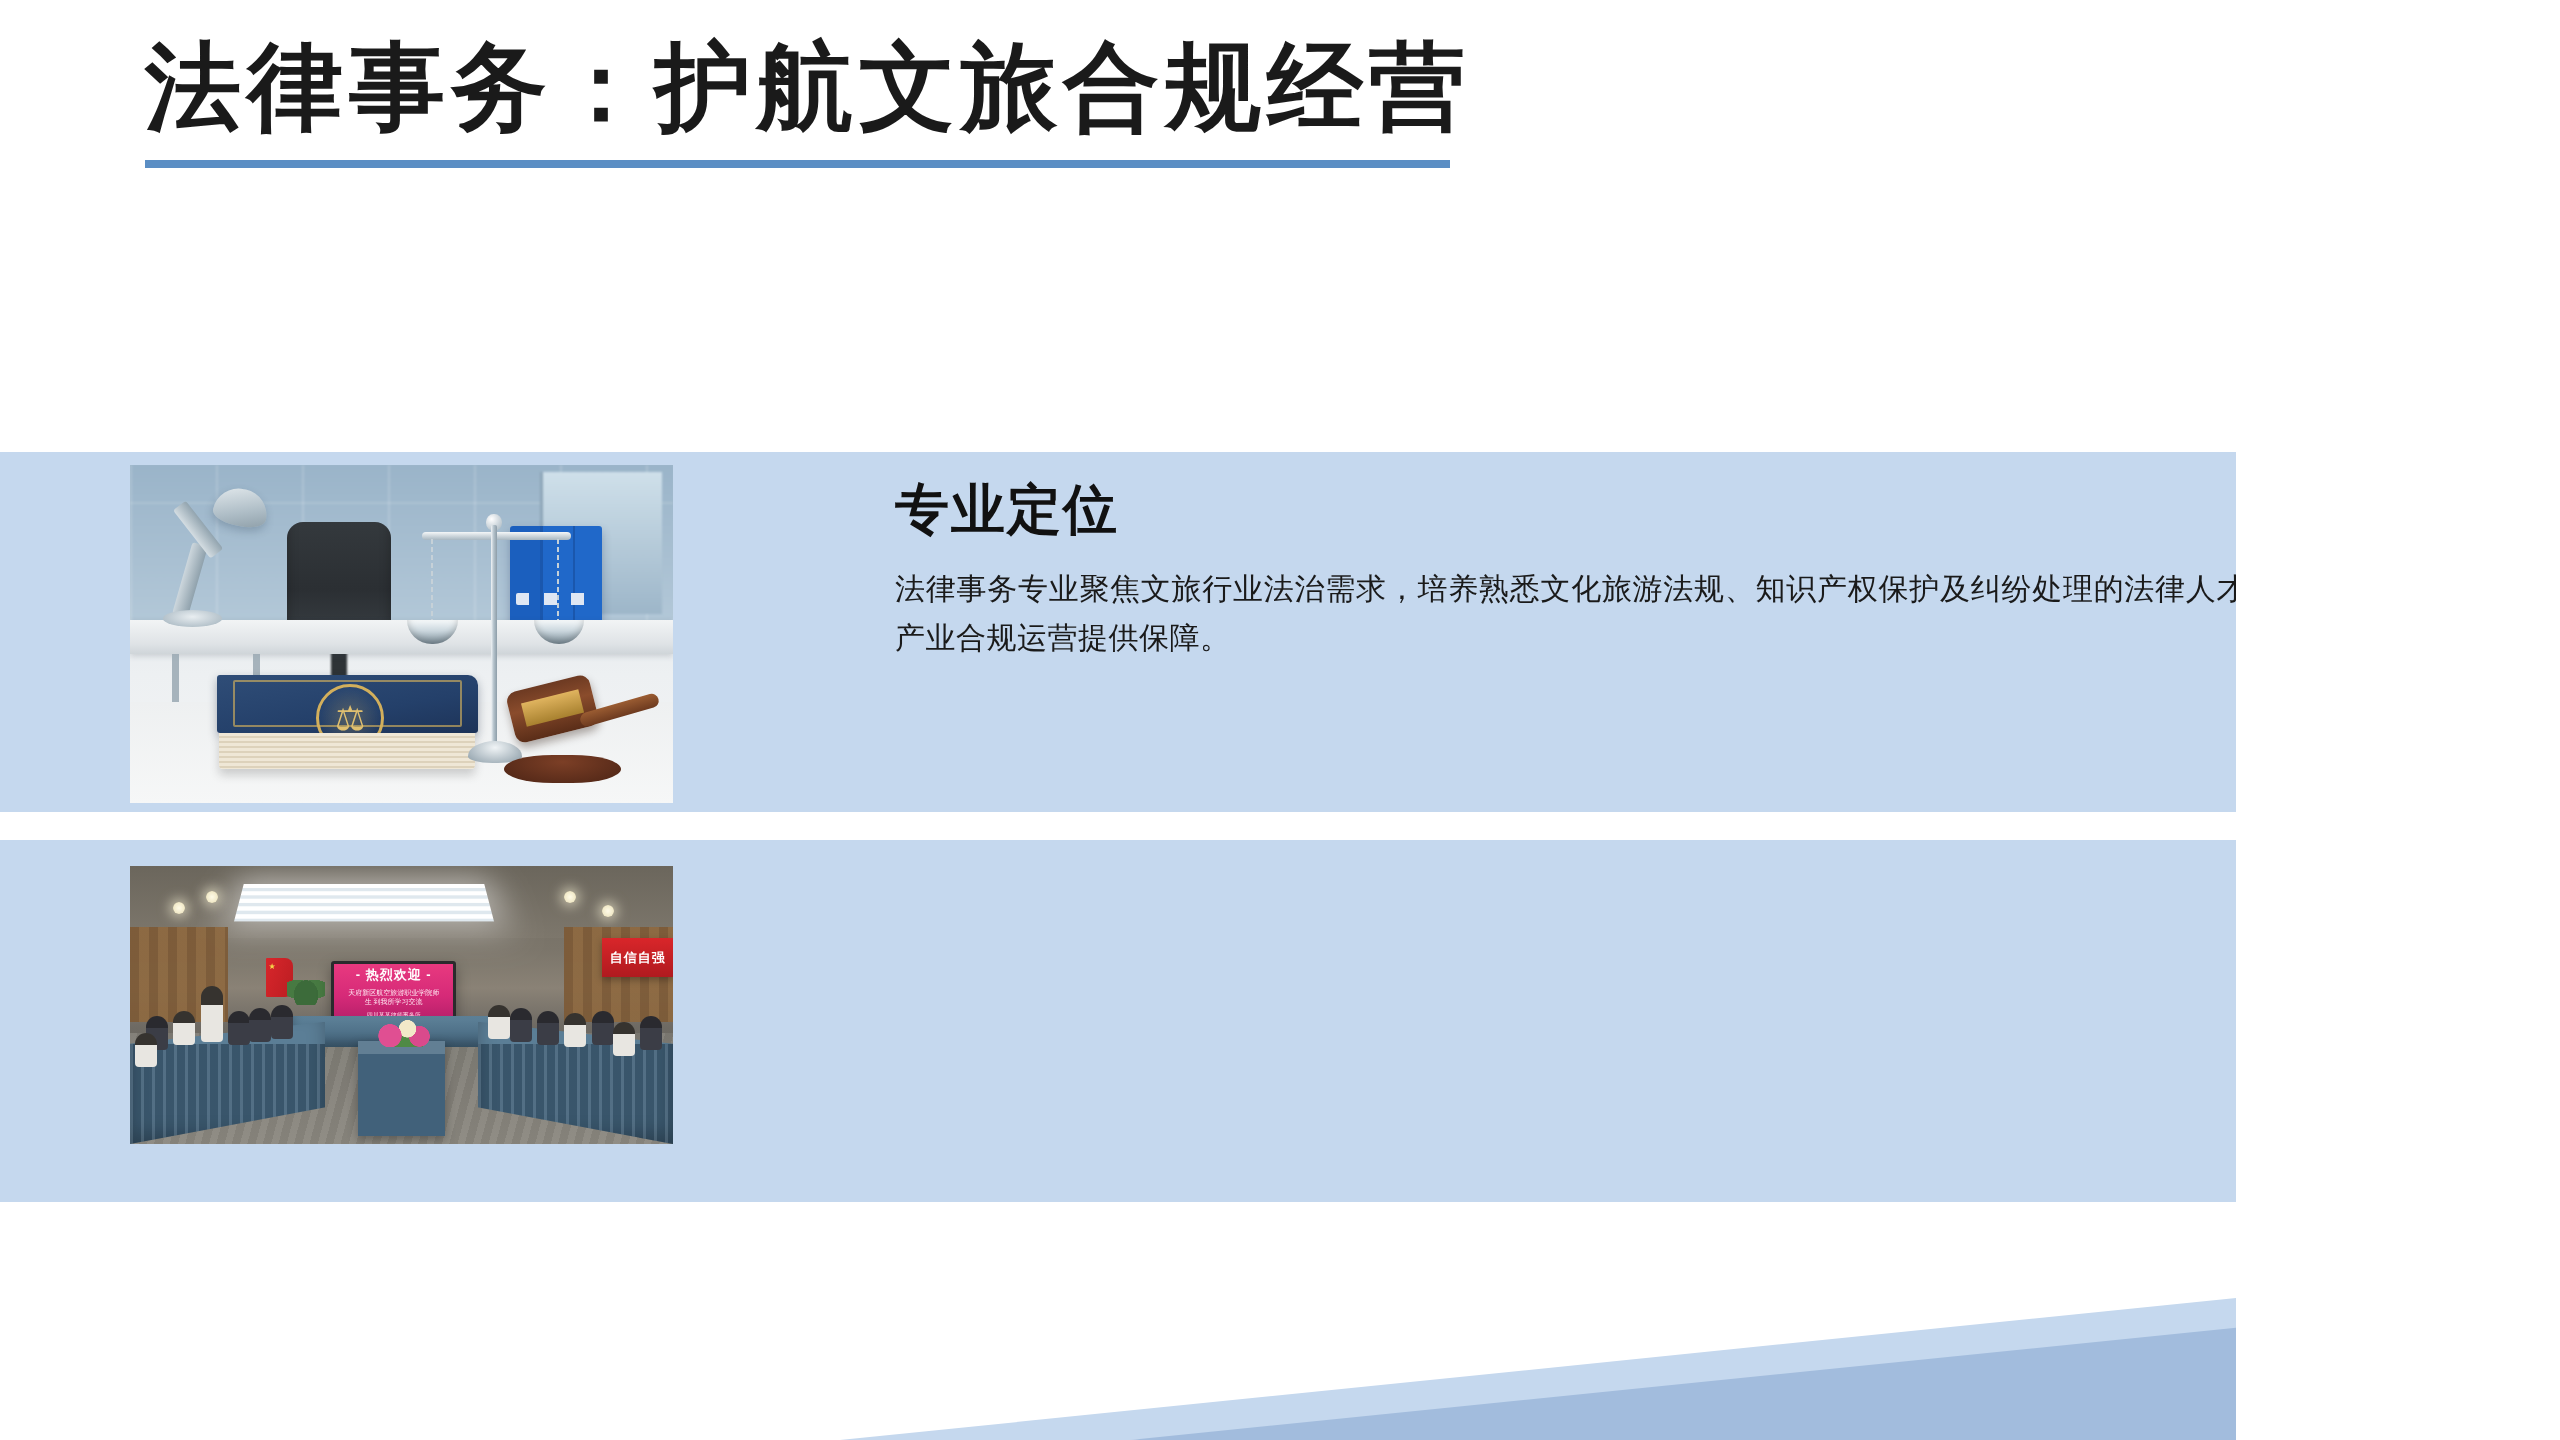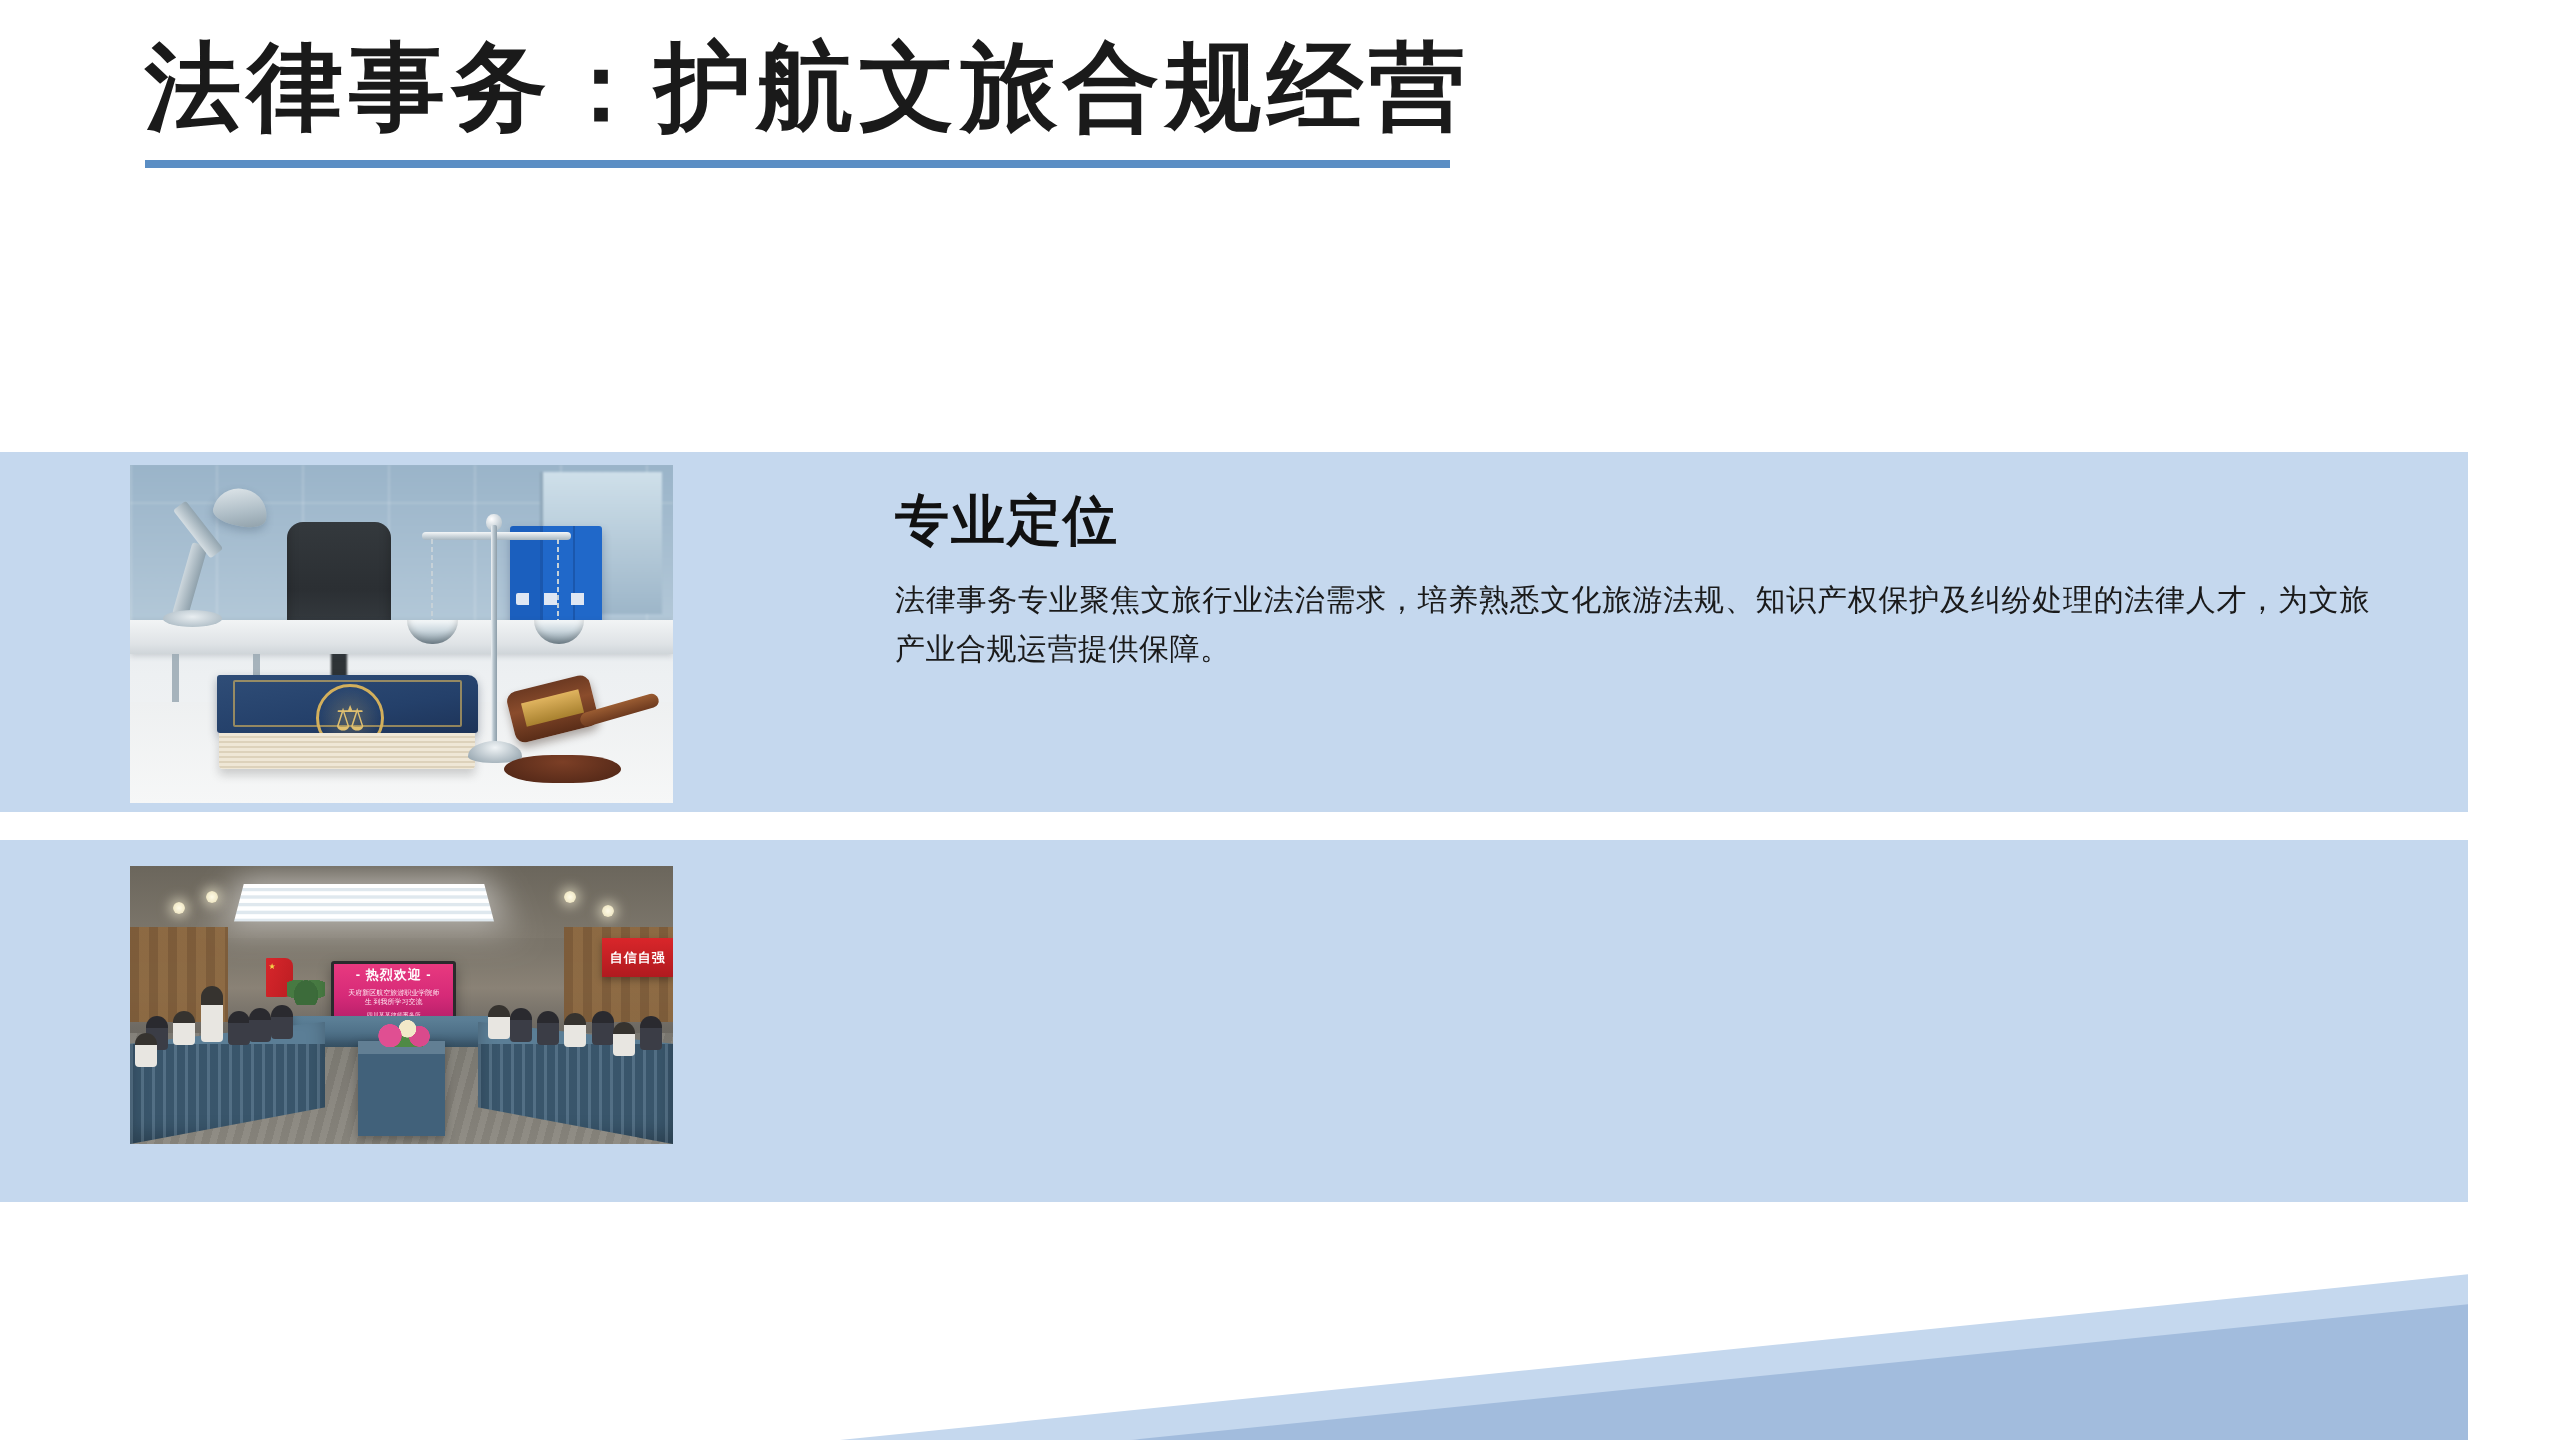--- a/index.html
+++ b/index.html
@@ -9,21 +9,21 @@
     background: #ffffff;
   }
   body {
     font-family: "Liberation Sans", "DejaVu Sans", sans-serif;
     -webkit-font-smoothing: antialiased;
   }
 
   
   .slide {
     position: relative;
-    width: 2468px;
+    width: 2236px;
     height: 1440px;
     background: #ffffff;
     overflow: hidden;
   }
 
   
   .title-block {
     position: absolute;
     left: 145px;
     top: 30px;
@@ -81,21 +81,21 @@
   .card--two .card-thumb {
     margin-top: 26px;
     width: 543px;
     height: 278px;
   }
 
   .card-body {
     flex: 1 1 auto;
     margin-left: 182px;
     margin-right: 188px;
-    padding-top: 39px;
+    padding-top: 28px;
   }
   .card-heading {
     margin: 0 0 26px 0;
     font-size: 54px;
     line-height: 1.1;
     font-weight: 700;
     letter-spacing: 2px;
     color: #111111;
   }
   .card-text {

